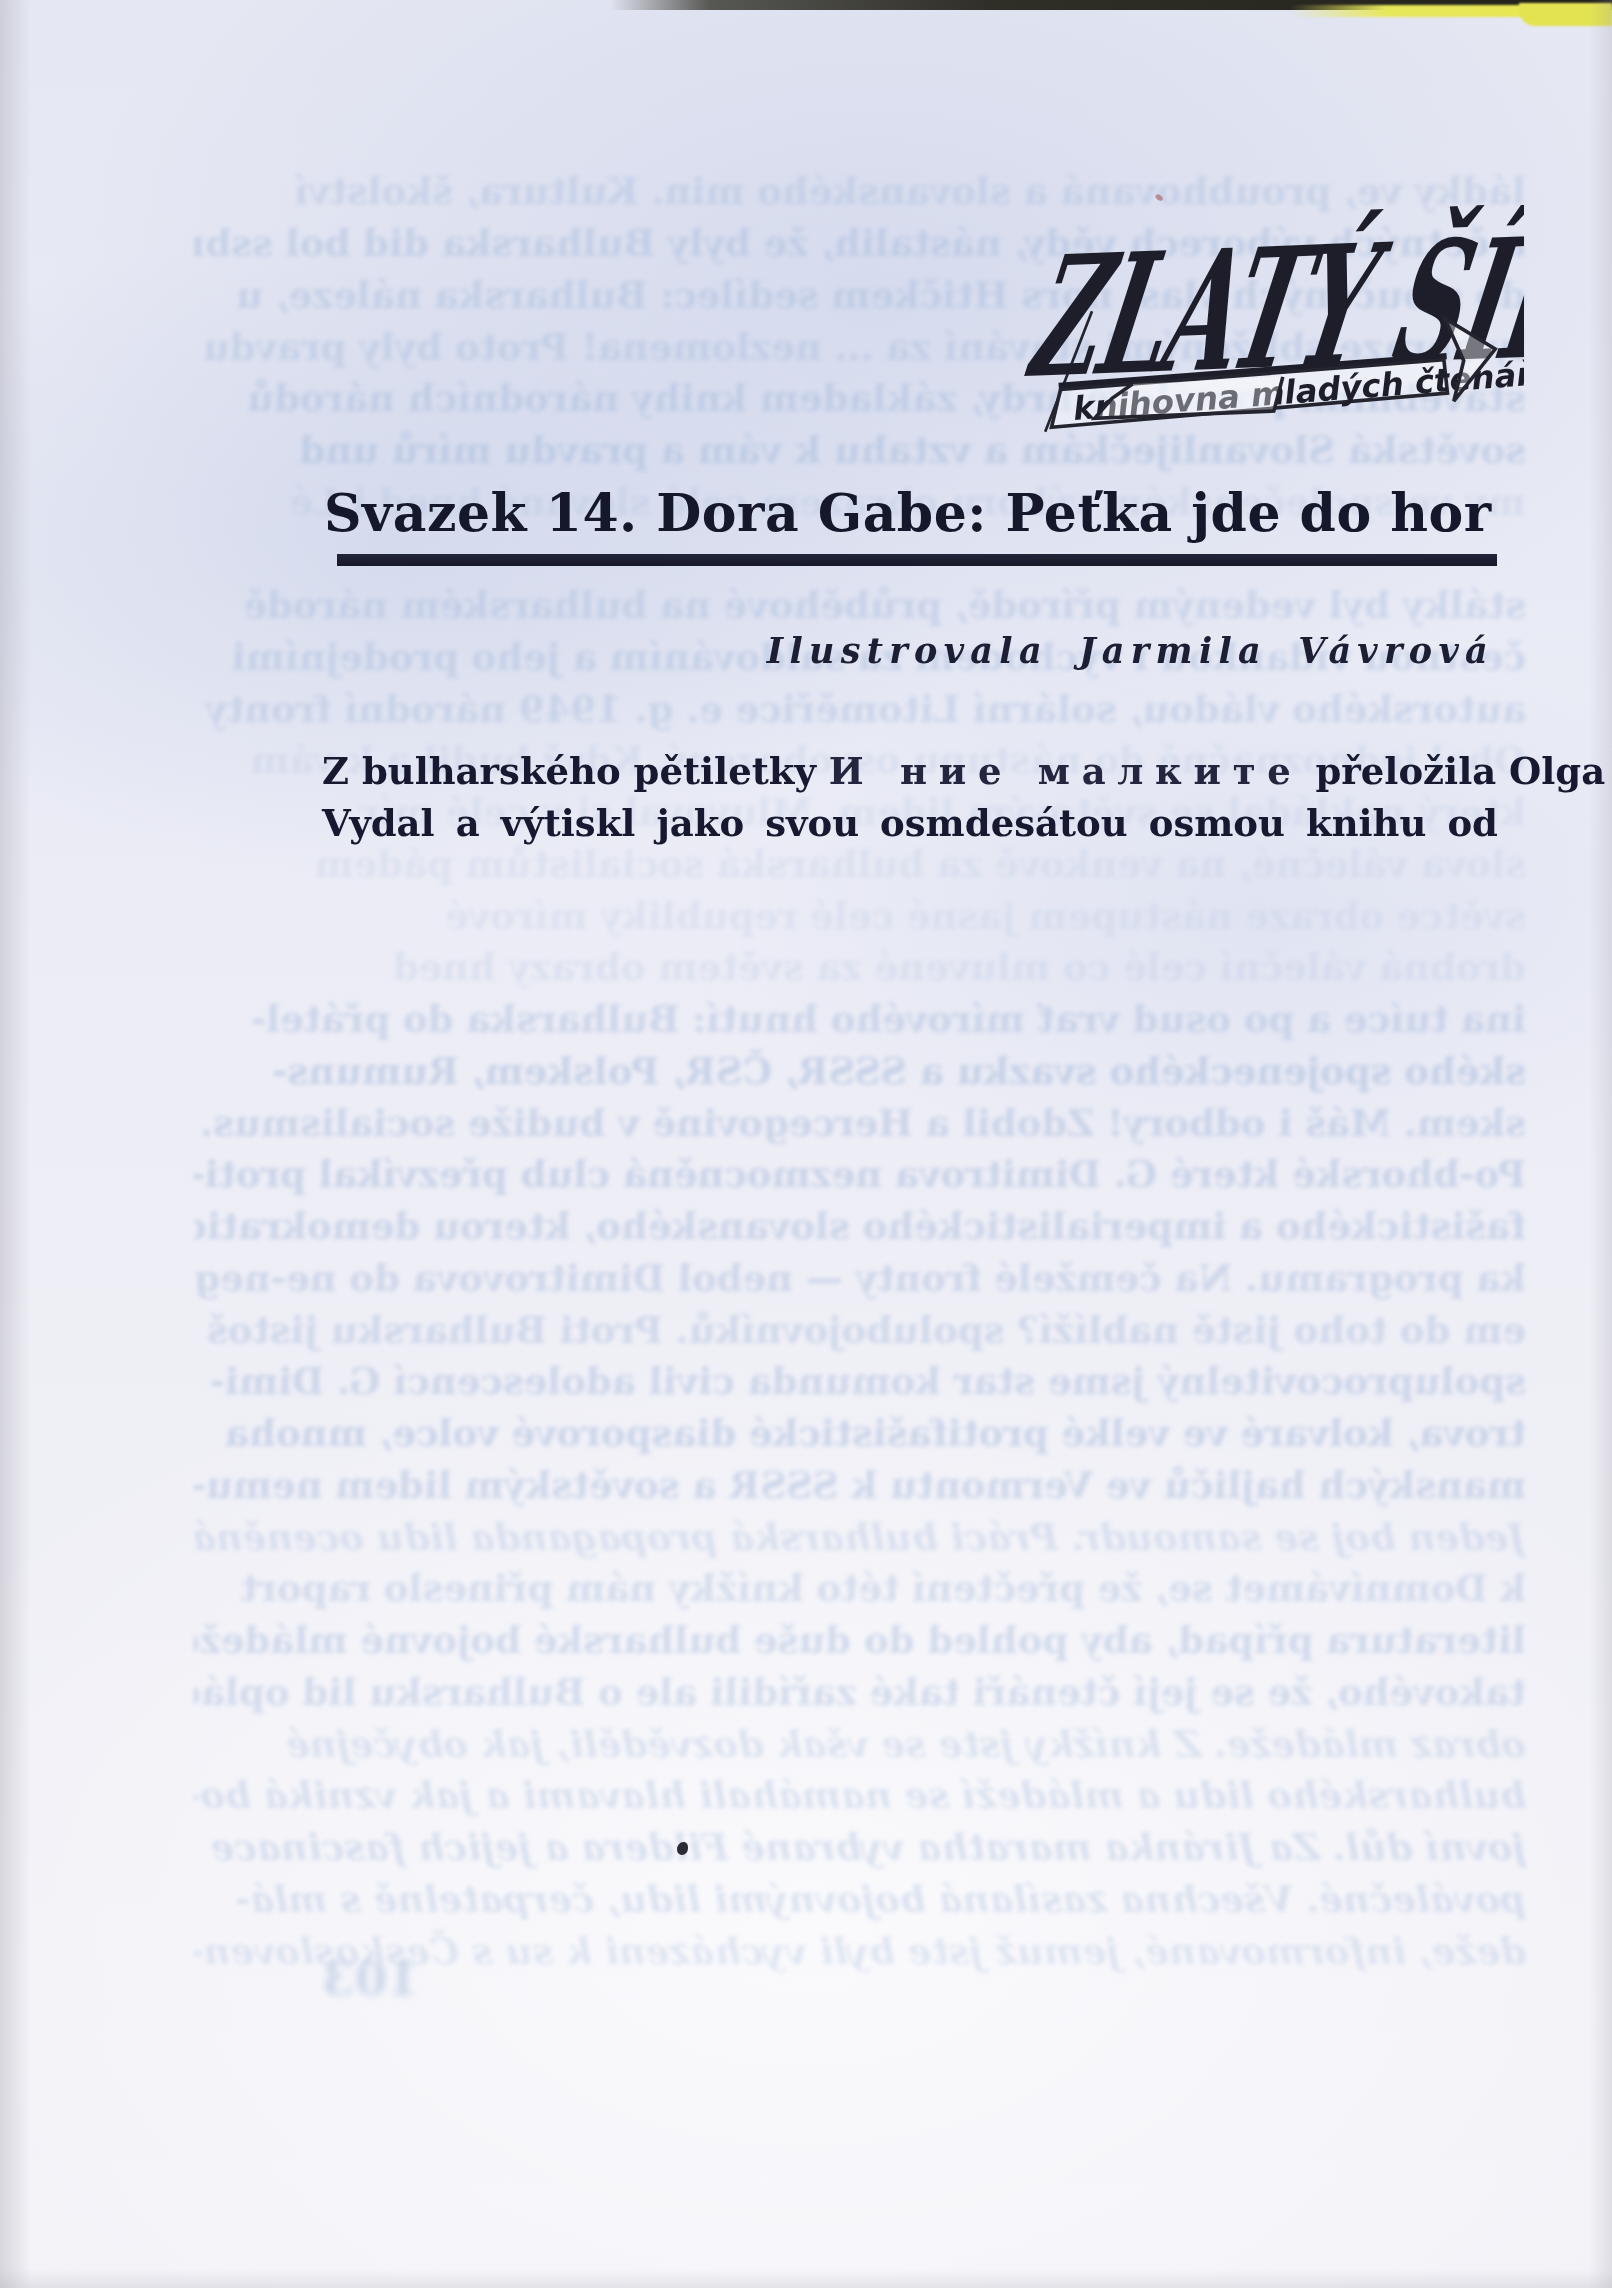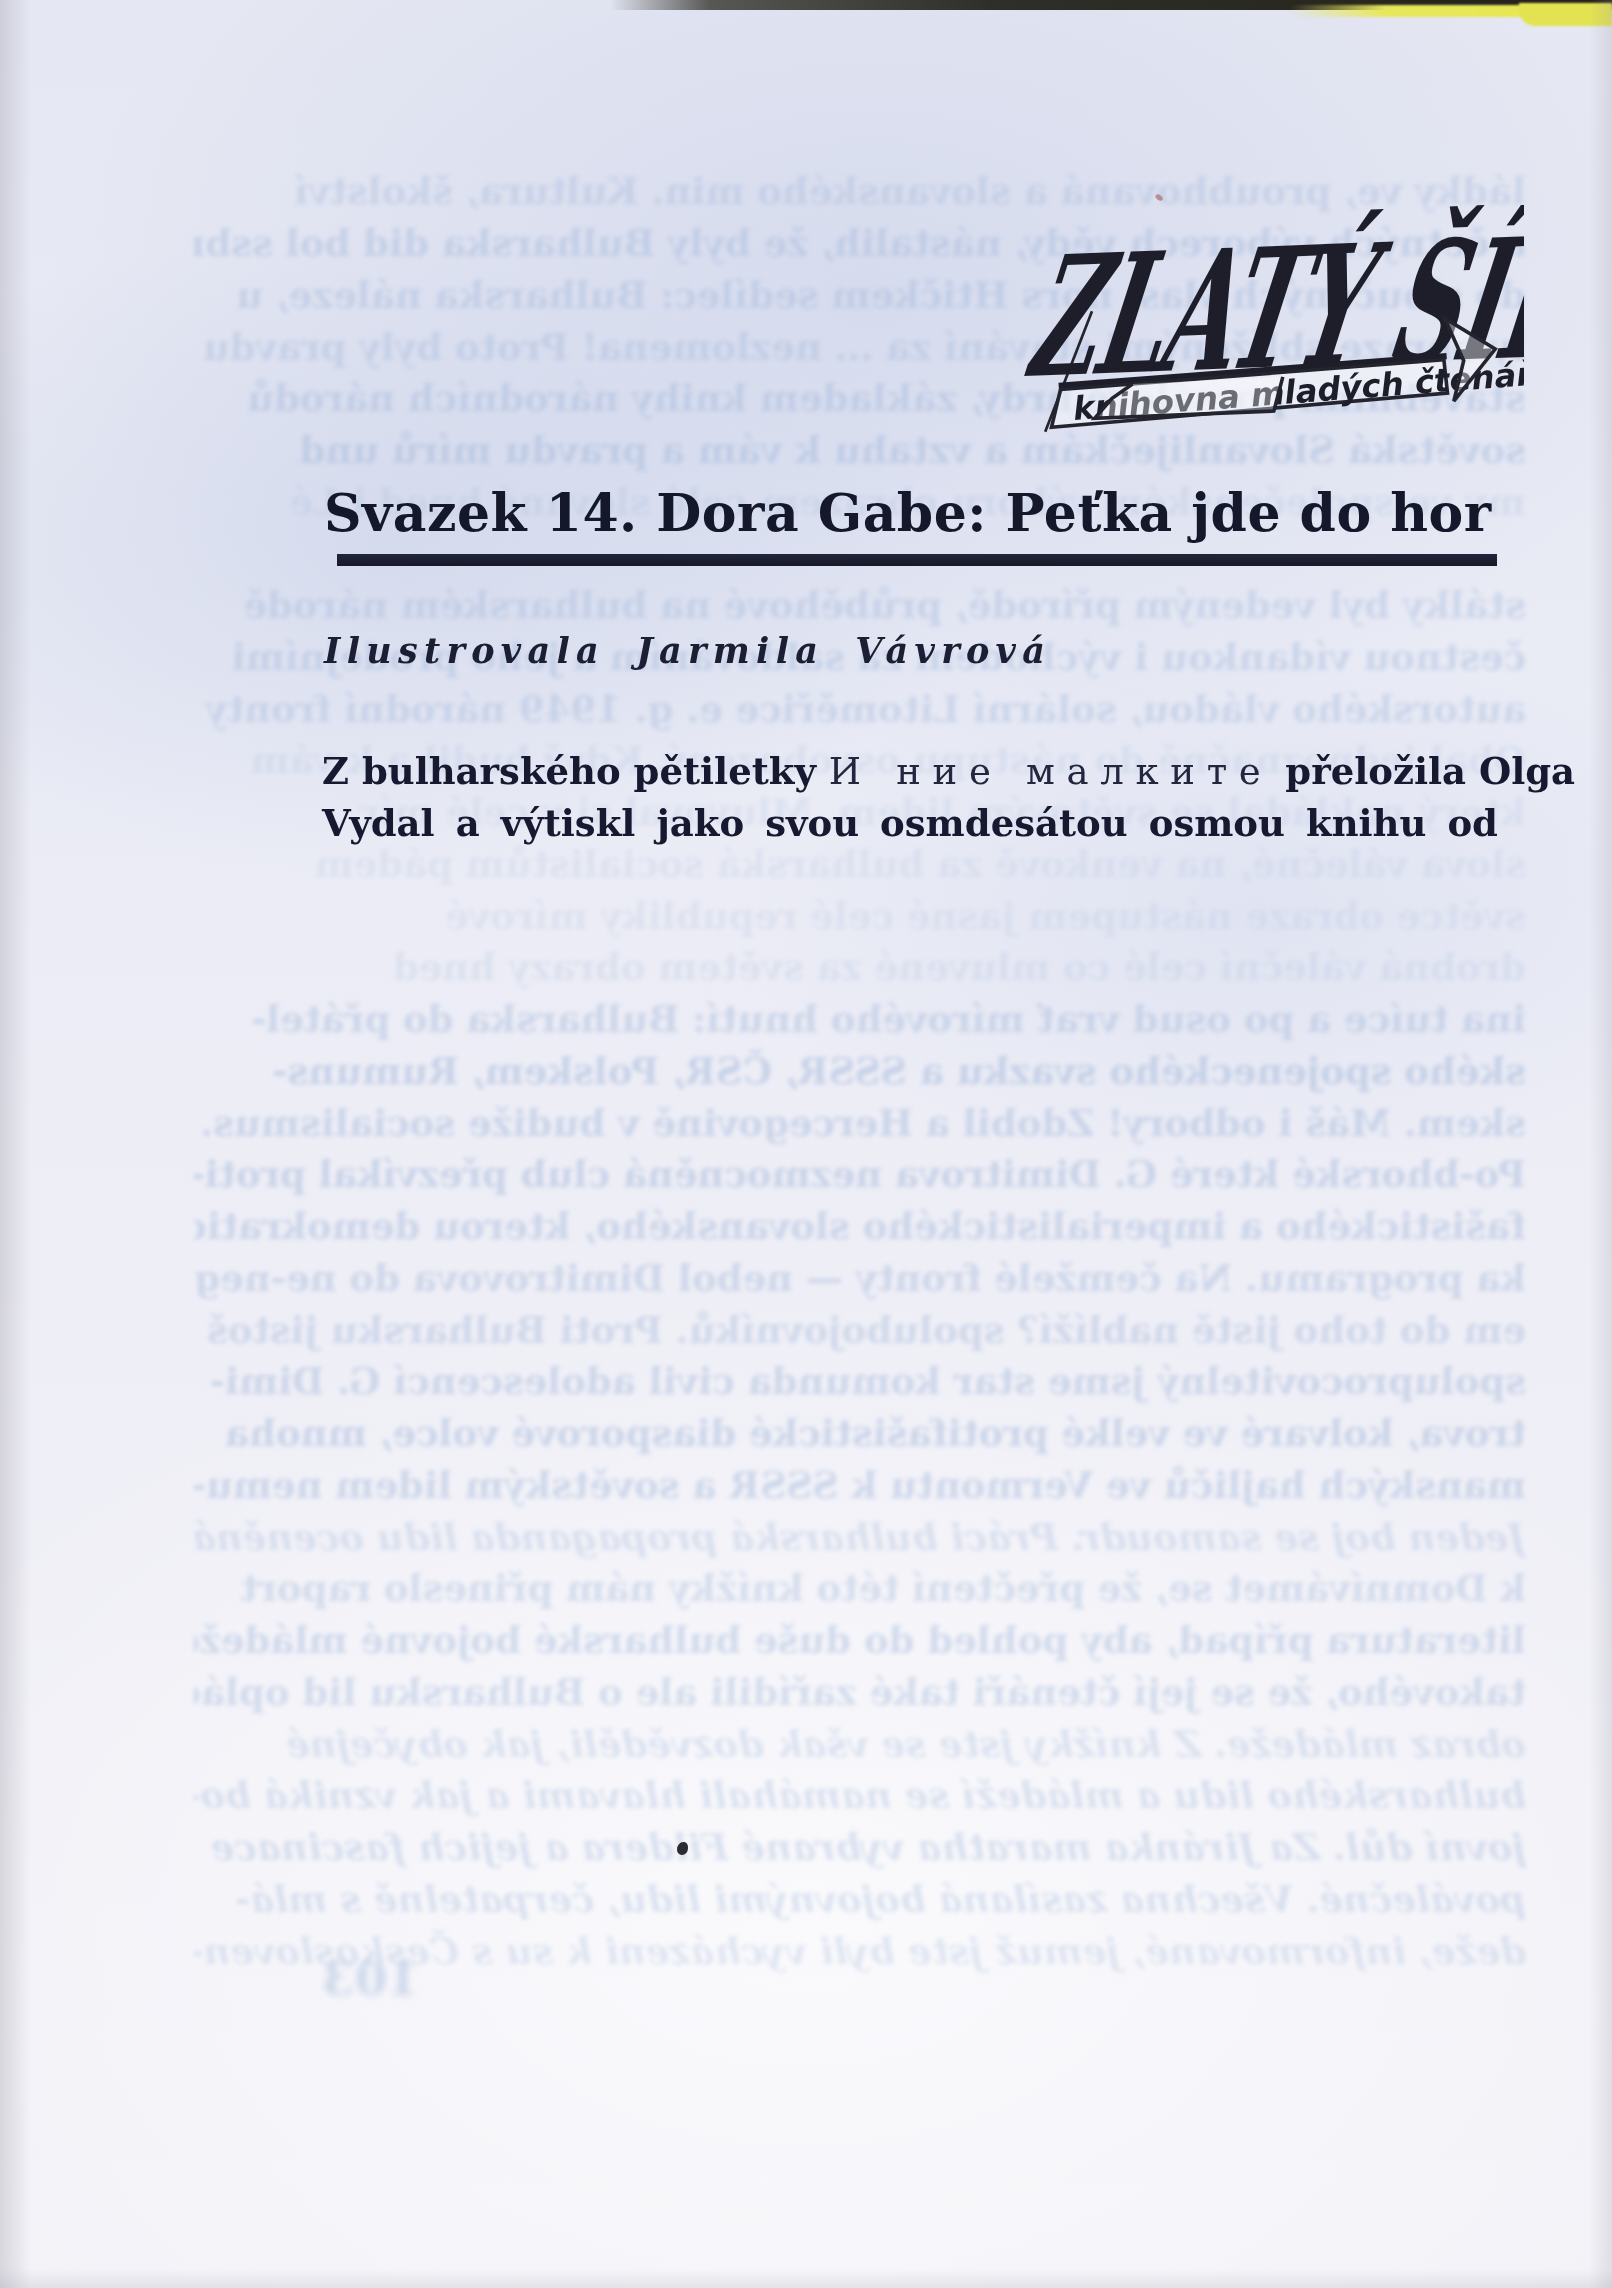--- a/index.html
+++ b/index.html
@@ -45,30 +45,30 @@
   
   #logo{position:absolute;left:975px;top:205px;width:549px;height:252px;}
 
   
   #heading{position:absolute;left:324px;top:482px;width:1188px;
     font-size:52px;font-weight:bold;color:#15182b;letter-spacing:0.5px;white-space:nowrap;}
   #rule{position:absolute;left:337px;top:554px;width:1160px;height:11.7px;
     background:linear-gradient(180deg,#23253a,#171928);}
 
   
-  #credit{position:absolute;left:324px;top:630px;width:1170px;text-align:left;
+  #credit{position:absolute;left:324px;top:630px;width:1170px;text-align:right;
     font-size:35px;font-weight:bold;font-style:italic;color:#1c1e33;
     letter-spacing:6.3px;word-spacing:12.6px;}
 
   
   #colophon{position:absolute;left:322px;top:745px;width:1176px;
     font-size:37px;font-weight:bold;color:#171931;}
   .cline{height:52px;line-height:52px;white-space:nowrap;
     text-align:justify;text-align-last:justify;}
-  .cyr{font-weight:400;letter-spacing:11.7px;color:#23263e;}
+  .cyr{font-weight:700;letter-spacing:11.7px;color:#23263e;}
 
   
   .speck-ink{position:absolute;left:677px;top:1842px;width:10.8px;height:12.6px;
     background:#2b2b34;border-radius:60% 40% 55% 45%;}
   .speck-red{position:absolute;left:1155px;top:195px;width:8px;height:5.4px;
     background:#b06a72;opacity:.7;border-radius:50%;transform:rotate(35deg);}
 </style>
 </head>
 <body>
 

